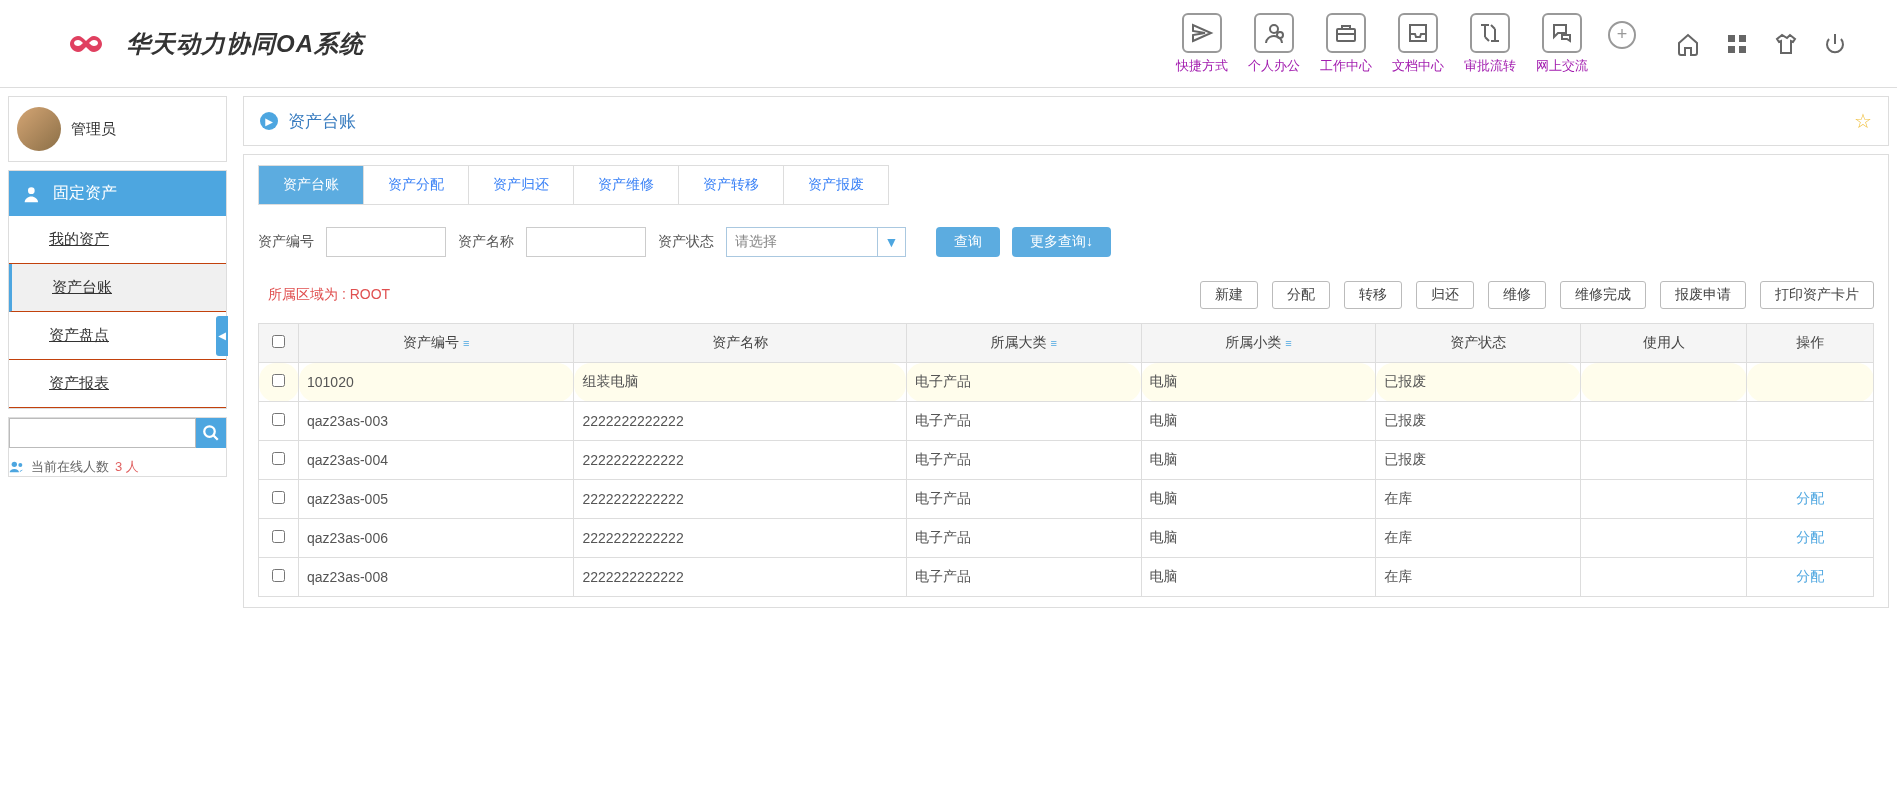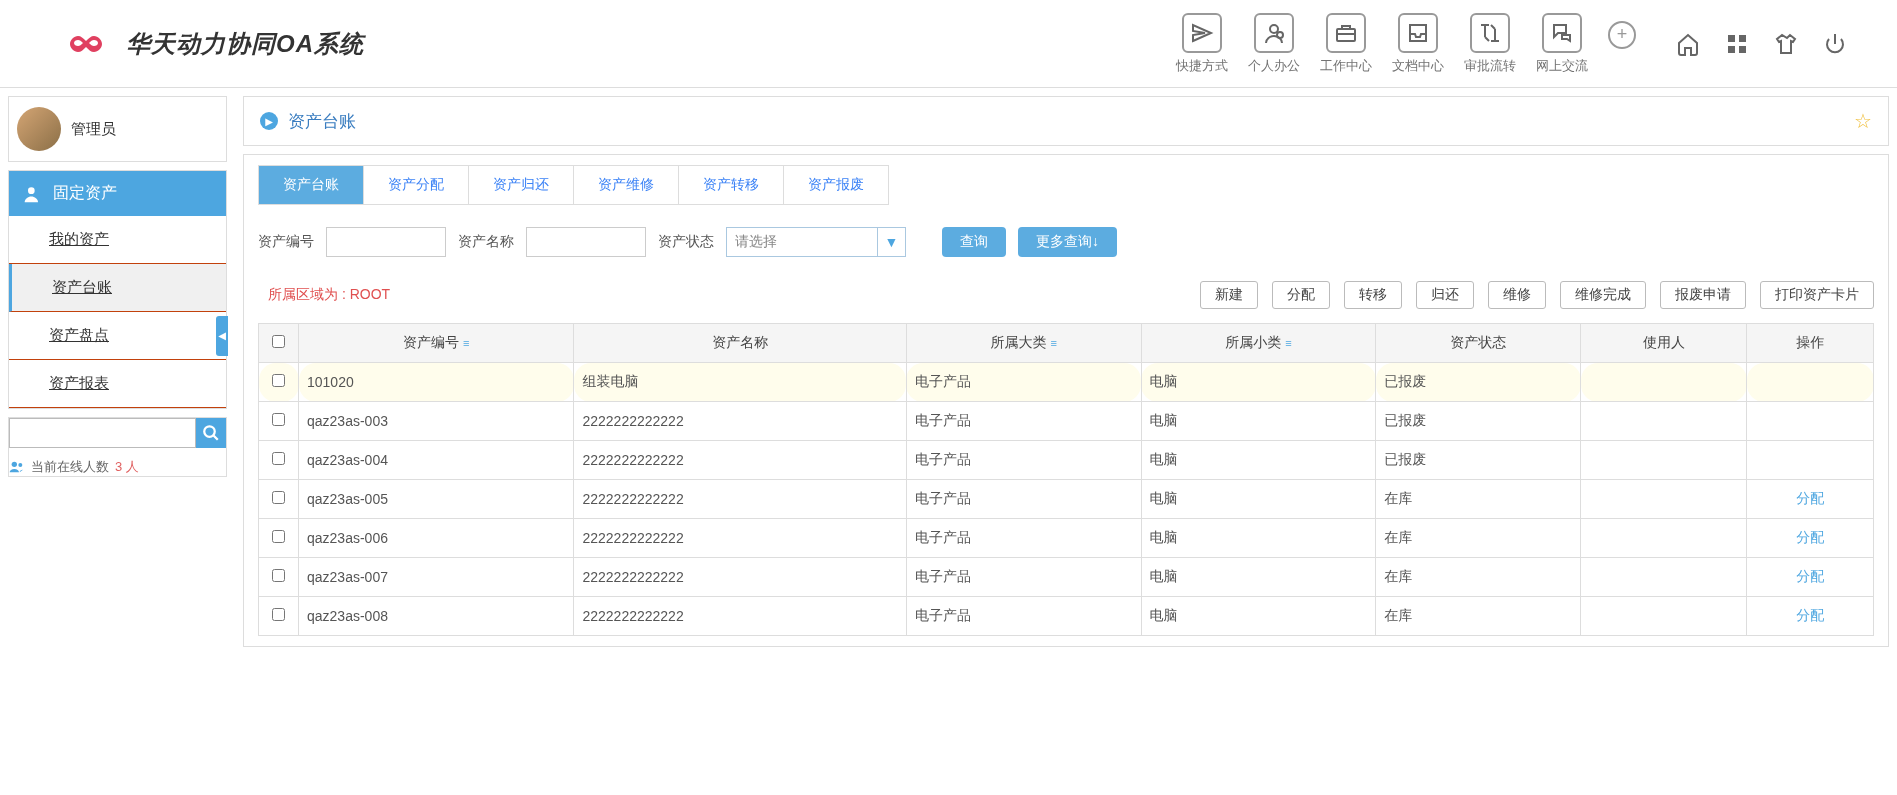--- a/index.html
+++ b/index.html
@@ -5,21 +5,21 @@
 * { margin: 0; padding: 0; box-sizing: border-box; }
 body { font-family: "Microsoft YaHei", Arial, sans-serif; font-size: 14px; background: #fff; color: #333; width: 1897px; }
 
 .header { height: 88px; display: flex; align-items: center; border-bottom: 1px solid #ddd; padding: 0 20px; }
 .logo { display: flex; align-items: center; gap: 24px; margin-left: 50px; }
 .logo-icon { width: 32px; height: 24px; }
 .logo-text { font-size: 24px; font-weight: bold; font-style: italic; letter-spacing: 1px; }
 .nav-icons { display: flex; gap: 20px; margin-left: auto; margin-right: 40px; align-items: flex-start; }
 .nav-item { display: flex; flex-direction: column; align-items: center; gap: 4px; cursor: pointer; }
 .nav-icon-box { width: 40px; height: 40px; border: 2px solid #999; border-radius: 6px; display: flex; align-items: center; justify-content: center; color: #666; }
-.nav-label { font-size: 13px; color: #737373; }
+.nav-label { font-size: 13px; color: #a21caf; }
 .add-circle { width: 28px; height: 28px; border: 2px solid #999; border-radius: 50%; display: flex; align-items: center; justify-content: center; color: #999; font-size: 18px; margin-top: 8px; }
 .header-right { display: flex; gap: 25px; align-items: center; margin-right: 30px; }
 .header-right-icon { width: 24px; height: 24px; color: #666; cursor: pointer; }
 
 .main { display: flex; }
 .sidebar { width: 235px; padding: 8px; }
 .user-box { border: 1px solid #ddd; padding: 10px 8px; display: flex; align-items: center; gap: 10px; }
 .avatar { width: 44px; height: 44px; border-radius: 50%; background: linear-gradient(135deg, #d4a574, #8b6f47); }
 .user-name { font-size: 15px; }
 .side-nav { border: 1px solid #ddd; margin-top: 8px; }
@@ -214,21 +214,21 @@
       <div class="filter-row">
         <span class="filter-label">资产编号</span>
         <input class="filter-input" style="">
         <span class="filter-label">资产名称</span>
         <input class="filter-input" style="">
         <span class="filter-label">资产状态</span>
         <div class="filter-select">
           <span>请选择</span>
           <span class="filter-select-arrow">▼</span>
         </div>
-        <button class="btn btn-primary" style="margin-left:24px;">查询</button>
+        <button class="btn btn-primary" style="margin-left:18px;">查询</button>
         <button class="btn btn-primary">更多查询↓</button>
       </div>
 
       <div class="region-row">
         <span class="region-label">所属区域为 :  ROOT</span>
         <div class="action-btns" id="action-btns">
             <button class="btn-outline">新建</button>
             <button class="btn-outline">分配</button>
             <button class="btn-outline">转移</button>
             <button class="btn-outline">归还</button>
@@ -302,39 +302,27 @@
               <td>电子产品</td>
               <td>电脑</td>
               <td>在库</td>
               <td></td>
               <td class="center">
                 <span class="op-link">分配</span>
               </td>
             </tr>
             <tr>
               <td class="col-check center"><input type="checkbox" style=""></td>
-              <td>qaz23as-007</td>
+              <td>qaz23as-008</td>
               <td>2222222222222</td>
               <td>电子产品</td>
               <td>电脑</td>
               <td>在库</td>
               <td></td>
               <td class="center">
                 <span class="op-link">分配</span>
               </td>
             </tr>
-            <tr>
-              <td class="col-check center"><input type="checkbox" style=""></td>
-              <td>qaz23as-008</td>
-              <td>2222222222222</td>
-              <td>电子产品</td>
-              <td>电脑</td>
-              <td>在库</td>
-              <td></td>
-              <td class="center">
-                <span class="op-link">分配</span>
-              </td>
-            </tr>
           </tbody>
       </table>
     </div>
   </div>
 </div>
 
 </body></html>

